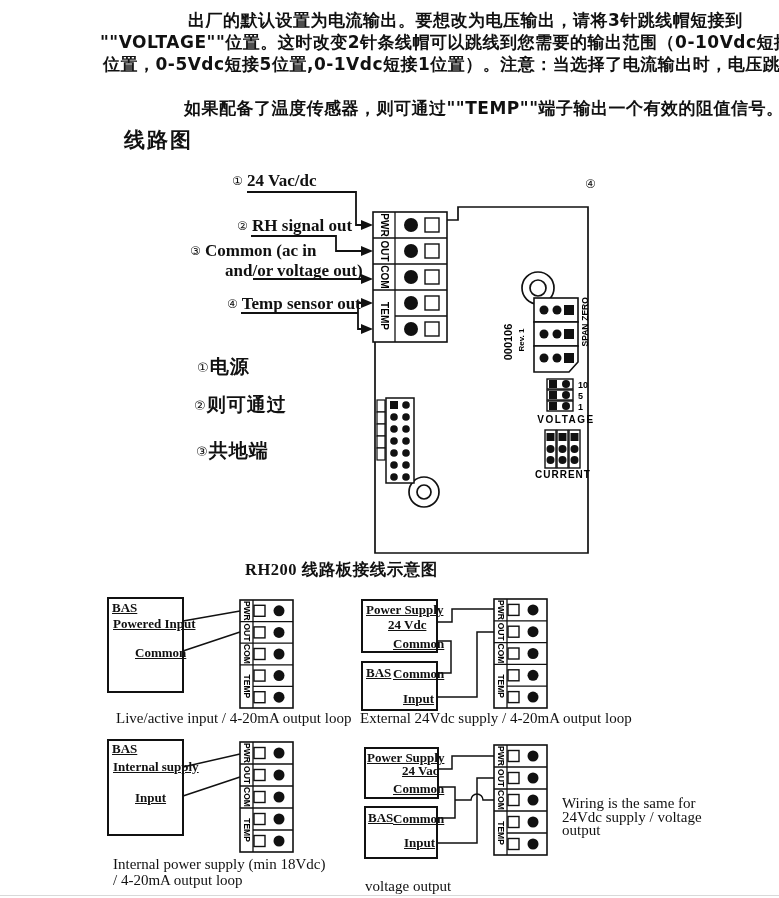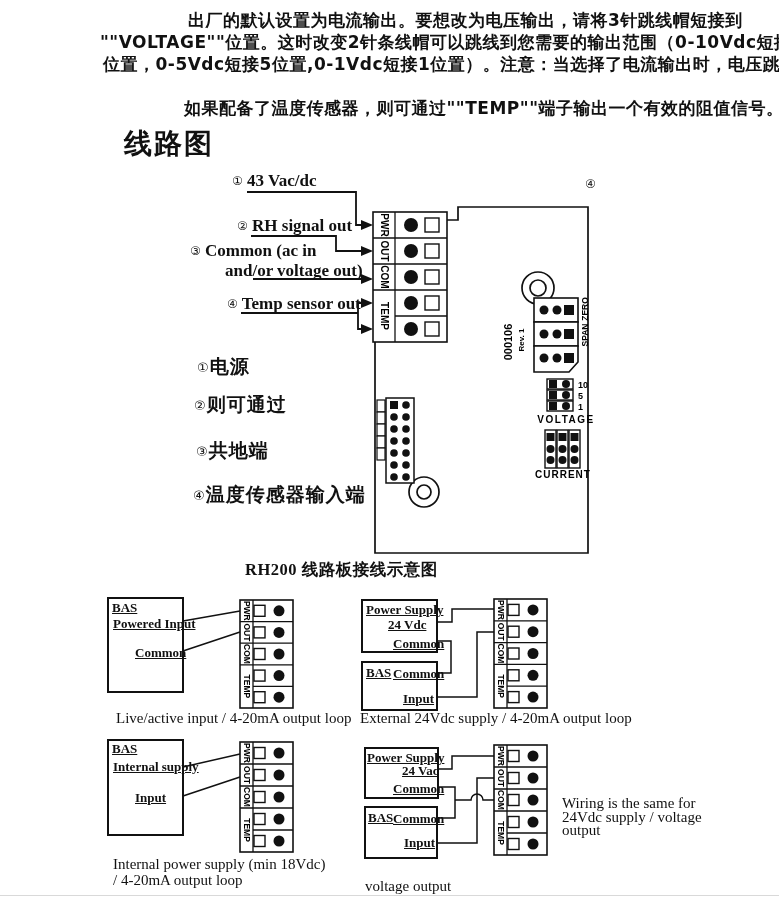--- a/index.html
+++ b/index.html
@@ -1,20 +1,20 @@
 <!DOCTYPE html>
 <html><head>
 <meta charset="utf-8">
 <style>
   html,body{margin:0;padding:0;background:#fff;}
   #page{position:relative;width:779px;height:898px;background:#fff;overflow:hidden;
         font-family:"Liberation Serif",serif;color:#111;}
   .abs{position:absolute;white-space:nowrap;line-height:1;}
   .cjk{font-family:"DejaVu Sans",sans-serif;font-weight:bold;font-size:17px;letter-spacing:.5px;text-align:right;}
-  .hd{font-family:"DejaVu Sans",sans-serif;font-weight:bold;font-size:28px;letter-spacing:2px;}
+  .hd{font-family:"DejaVu Sans",sans-serif;font-weight:bold;font-size:21px;letter-spacing:2px;}
   .wl{font-family:"Liberation Serif",serif;font-weight:bold;font-size:17px;}
   .wl .num, .lg .num{font-size:12px;font-family:"DejaVu Sans",sans-serif;font-weight:normal;vertical-align:1px;}
   .lg{font-family:"DejaVu Sans",sans-serif;font-weight:bold;font-size:19px;letter-spacing:1px;}
   .lg .num{font-size:13px;}
   .bx{font-family:"Liberation Serif",serif;font-weight:bold;font-size:13px;text-decoration:underline;}
   .cap{font-family:"Liberation Serif",serif;font-size:15px;}
   .mcap{font-family:"Liberation Serif",serif;font-weight:bold;font-size:16.5px;letter-spacing:.5px;}
   .ref{font-family:"DejaVu Sans",sans-serif;font-size:12px;}
   svg{position:absolute;left:0;top:0;}
   .svgt{font-family:"Liberation Sans",sans-serif;font-weight:bold;}
@@ -269,32 +269,31 @@
       </g>
     </svg>
 
   <div class="abs cjk" style="left:188px;top:12px">出厂的默认设置为电流输出。要想改为电压输出，请将3针跳线帽短接到</div>
   <div class="abs cjk" style="left:100px;top:34px">""VOLTAGE""位置。这时改变2针条线帽可以跳线到您需要的输出范围（0-10Vdc短接10</div>
   <div class="abs cjk" style="left:103px;top:56px">位置，0-5Vdc短接5位置,0-1Vdc短接1位置）。注意：当选择了电流输出时，电压跳线的</div>
   <div class="abs cjk" style="left:184px;top:100px">如果配备了温度传感器，则可通过""TEMP""端子输出一个有效的阻值信号。</div>
 
   <div class="abs hd" style="left:124px;top:130px">线路图</div>
 
-  <div class="abs wl" style="left:232px;top:172px"><span class="num">①</span> <span>43 Vac/dc</span></div>
+  <div class="abs wl" style="left:232px;top:172px"><span class="num">①</span> <span>24 Vac/dc</span></div>
   <div class="abs wl" style="left:237px;top:217px"><span class="num">②</span> <span>RH signal out</span></div>
   <div class="abs wl" style="left:190px;top:242px"><span class="num">③</span> <span>Common (ac in</span></div>
   <div class="abs wl" style="left:225px;top:262px">and/or voltage out)</div>
   <div class="abs wl" style="left:227px;top:295px"><span class="num">④</span> <span>Temp sensor out</span></div>
 
   <div class="abs ref" style="left:585px;top:178px">④</div>
 
   <div class="abs lg" style="left:197px;top:357px"><span class="num">①</span><span>电源</span></div>
   <div class="abs lg" style="left:194px;top:395px"><span class="num">②</span><span>则可通过</span></div>
   <div class="abs lg" style="left:196px;top:441px"><span class="num">③</span><span>共地端</span></div>
-  <div class="abs lg" style="left:193px;top:485px"><span class="num">④</span><span>温度传感器输入端</span></div>
 
   <div class="abs mcap" style="left:245px;top:562px">RH200 线路板接线示意图</div>
 
   <div class="abs bx" style="left:112px;top:601px">BAS</div>
   <div class="abs bx" style="left:113px;top:617px">Powered Input</div>
   <div class="abs bx" style="left:135px;top:646px">Common</div>
   <div class="abs cap" style="left:116px;top:711px">Live/active input / 4-20mA output loop</div>
 
   <div class="abs bx" style="left:366px;top:603px">Power Supply</div>
   <div class="abs bx" style="left:388px;top:618px">24 Vdc</div>

